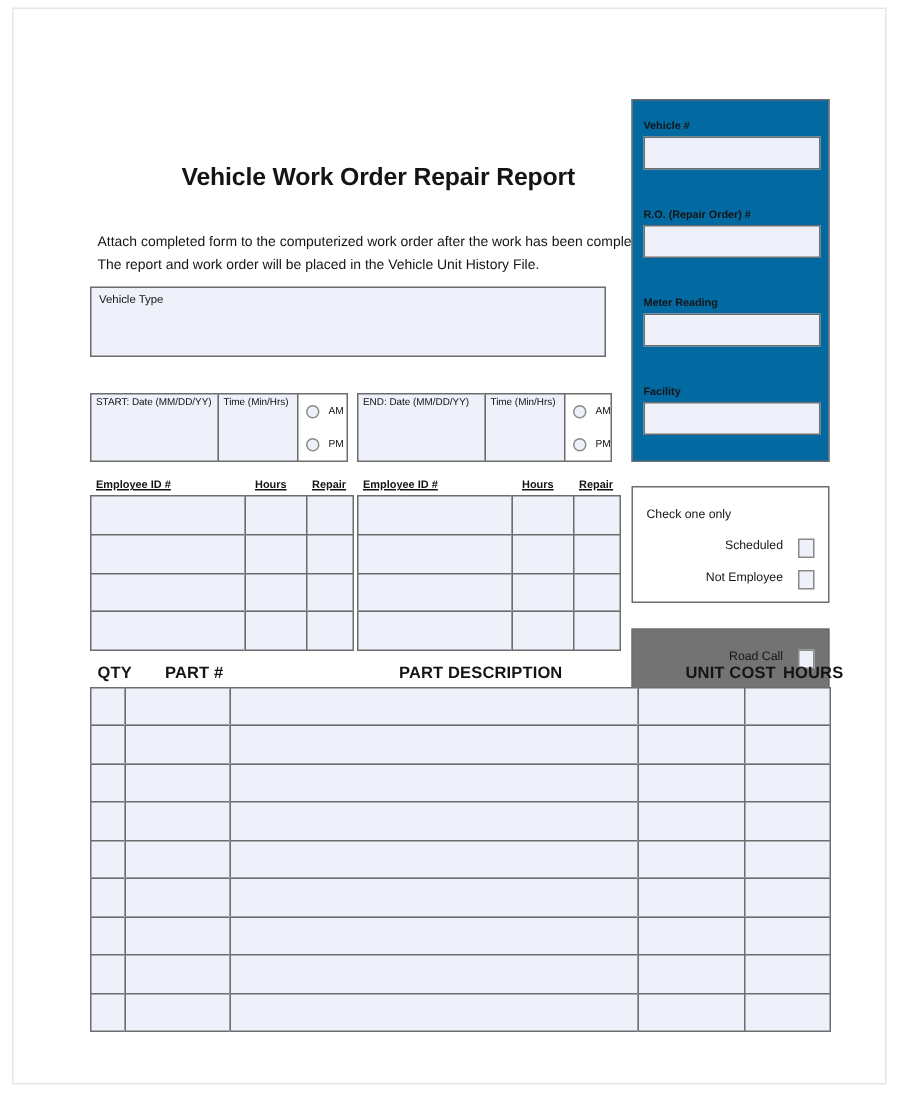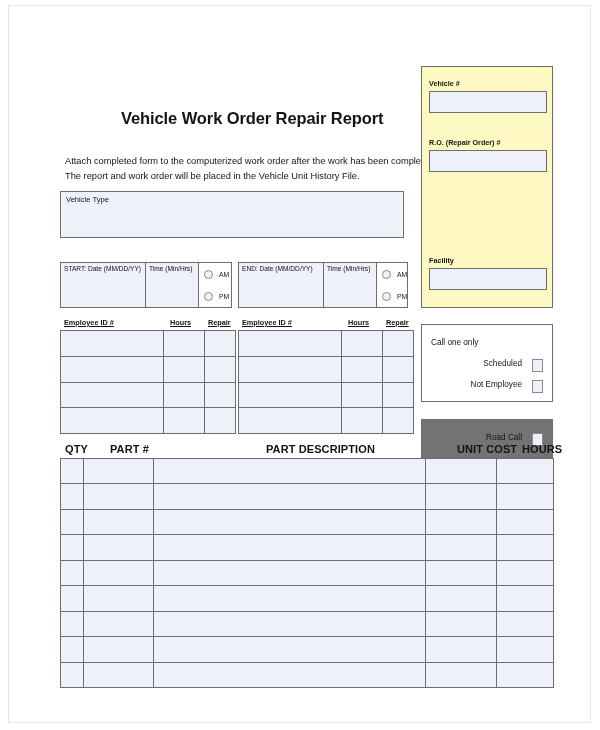--- a/index.html
+++ b/index.html
@@ -154,21 +154,21 @@
   .emp-right { left: 229px; width: 176px; }
 
   
   .side-panel {
     position: absolute;
     left: 412px;
     top: 60px;
     width: 132px;
     height: 242px;
     border: 1px solid #6d6d6d;
-    background: #fef9c3;
+    background: #0369a1;
     box-sizing: border-box;
   }
   .side-field { position: absolute; left: 7px; width: 118px; }
   .side-label {
     font-size: 7.2px;
     font-weight: bold;
     margin-bottom: 3px;
     white-space: nowrap;
   }
   .side-input { height: 22px; }
@@ -365,28 +365,32 @@
 
   <div class="side-panel">
     <div class="side-field" style="top:12px">
       <div class="side-label">Vehicle #</div>
       <div class="side-input fill"></div>
     </div>
     <div class="side-field" style="top:71px">
       <div class="side-label">R.O. (Repair Order) #</div>
       <div class="side-input fill"></div>
     </div>
+    <div class="side-field" style="top:130px">
+      <div class="side-label">Meter Reading</div>
+      <div class="side-input fill"></div>
+    </div>
     <div class="side-field" style="top:189px">
       <div class="side-label">Facility</div>
       <div class="side-input fill"></div>
     </div>
   </div>
 
   <div class="check-panel">
-    <div class="check-title">Call one only</div>
+    <div class="check-title">Check one only</div>
     <div class="check-row" style="top:34px">
       <span class="check-lbl">Scheduled</span>
       <span class="checkbox"></span>
     </div>
     <div class="check-row" style="top:55px">
       <span class="check-lbl">Not Employee</span>
       <span class="checkbox"></span>
     </div>
   </div>
 

